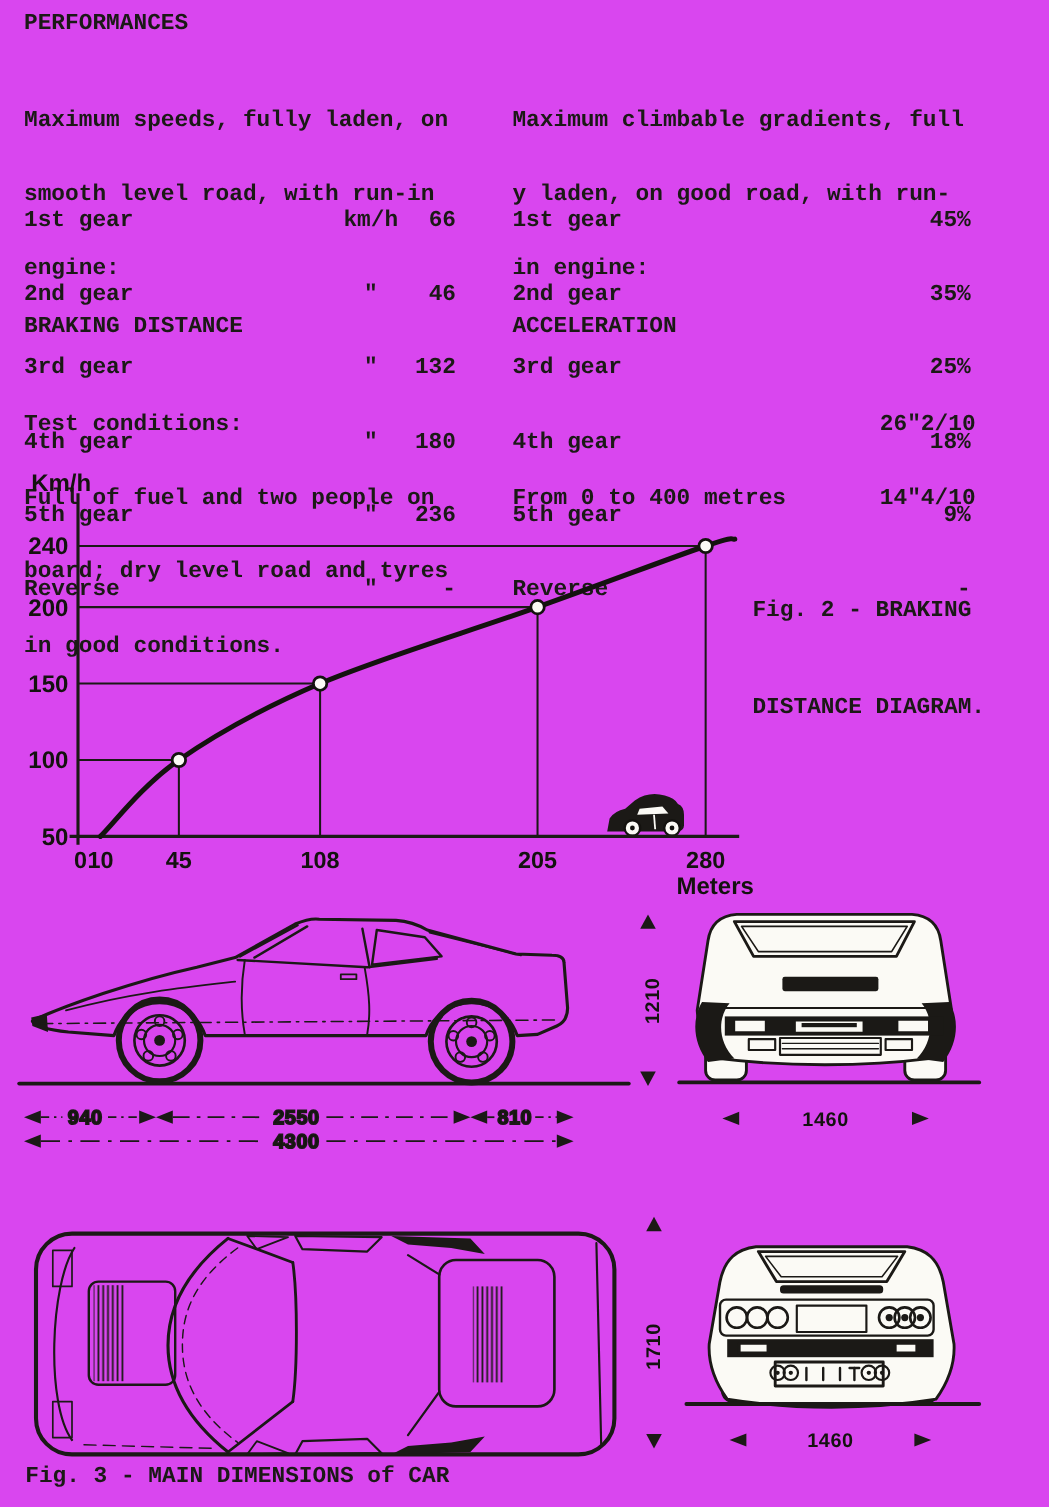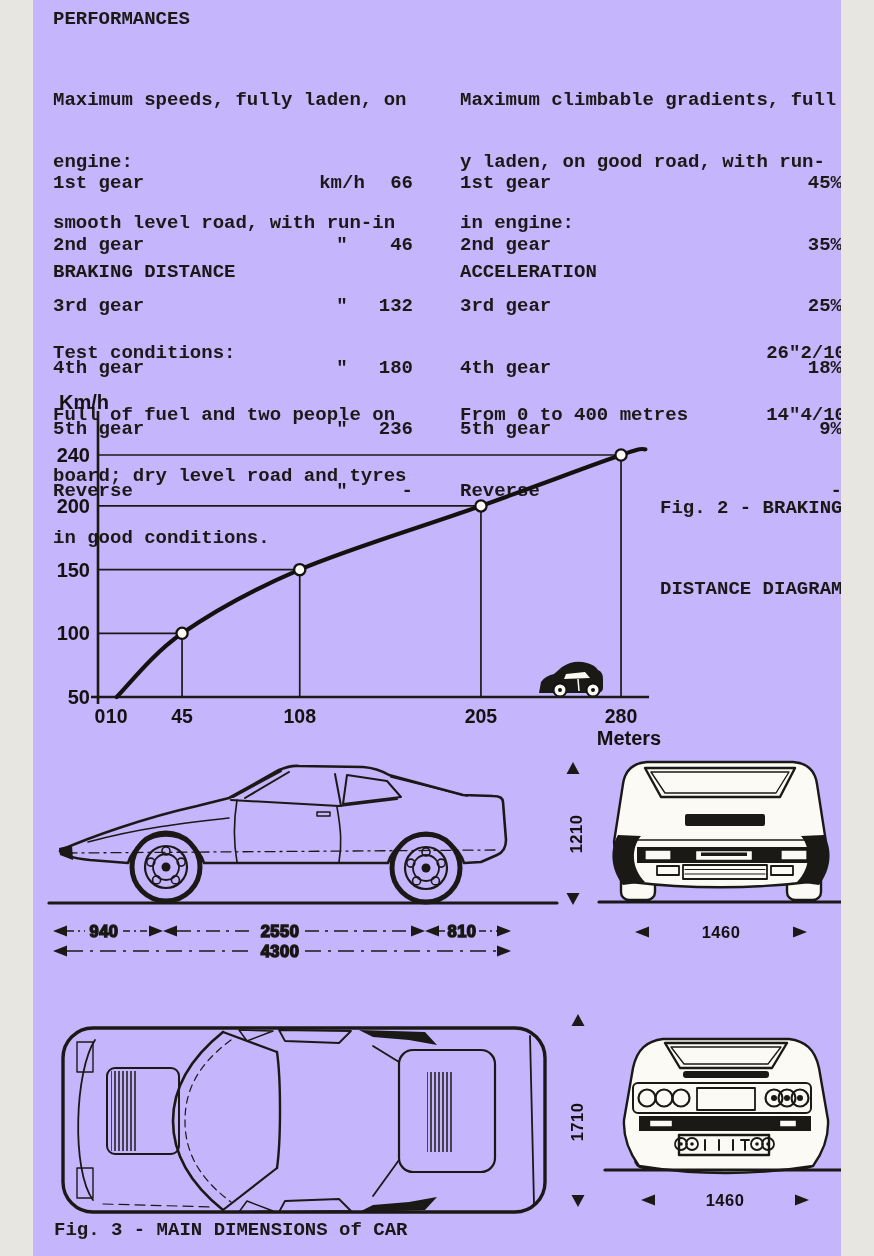--- a/index.html
+++ b/index.html
@@ -1,18 +1,18 @@
 <!DOCTYPE html>
 <html><head>
 <meta charset="utf-8">
 <style>
   html,body{margin:0;padding:0;background:#e8e6e0;}
   .page{
-    position:relative;width:808px;height:1256px;margin:0 auto;overflow:hidden;
-    background:#c4b5fd;color:#1b1916;
+    position:relative;width:874px;height:1256px;margin:0 auto;overflow:hidden;
+    background:#d946ef;color:#1b1916;
     font-family:"Liberation Mono","DejaVu Sans Mono",monospace;
     font-weight:bold;font-size:19px;line-height:20.5px;
   }
   .abs{position:absolute;white-space:pre;}
   .line{height:20.5px;}
   .trow{display:flex;height:20.5px;}
   .trow .lab{flex:0 0 auto;}
   .trow .unit{margin-left:auto;width:50px;text-align:center;}
   .trow .val{width:46px;text-align:right;}
   .trow2{display:flex;height:20.5px;}
@@ -33,22 +33,22 @@
 </style>
 </head>
 <body>
 
 <div class="page">
 
   <div class="abs" style="left:20px;top:9px">PERFORMANCES</div>
 
   <div class="abs" style="left:20px;top:49px">
     <div class="line">Maximum speeds, fully laden, on</div>
+    <div class="line">smooth level road, with run-in</div>
     <div class="line">engine:</div>
-    <div class="line">smooth level road, with run-in</div>
   </div>
 
   <div class="abs" style="left:427px;top:49px">
     <div class="line">Maximum climbable gradients, full</div>
     <div class="line">y laden, on good road, with run-</div>
     <div class="line">in engine:</div>
   </div>
 
   <div class="abs" style="left:20px;top:132px;width:360px">
     <div class="trow"><span class="lab">1st gear</span><span class="unit">km/h</span><span class="val">66</span></div>

